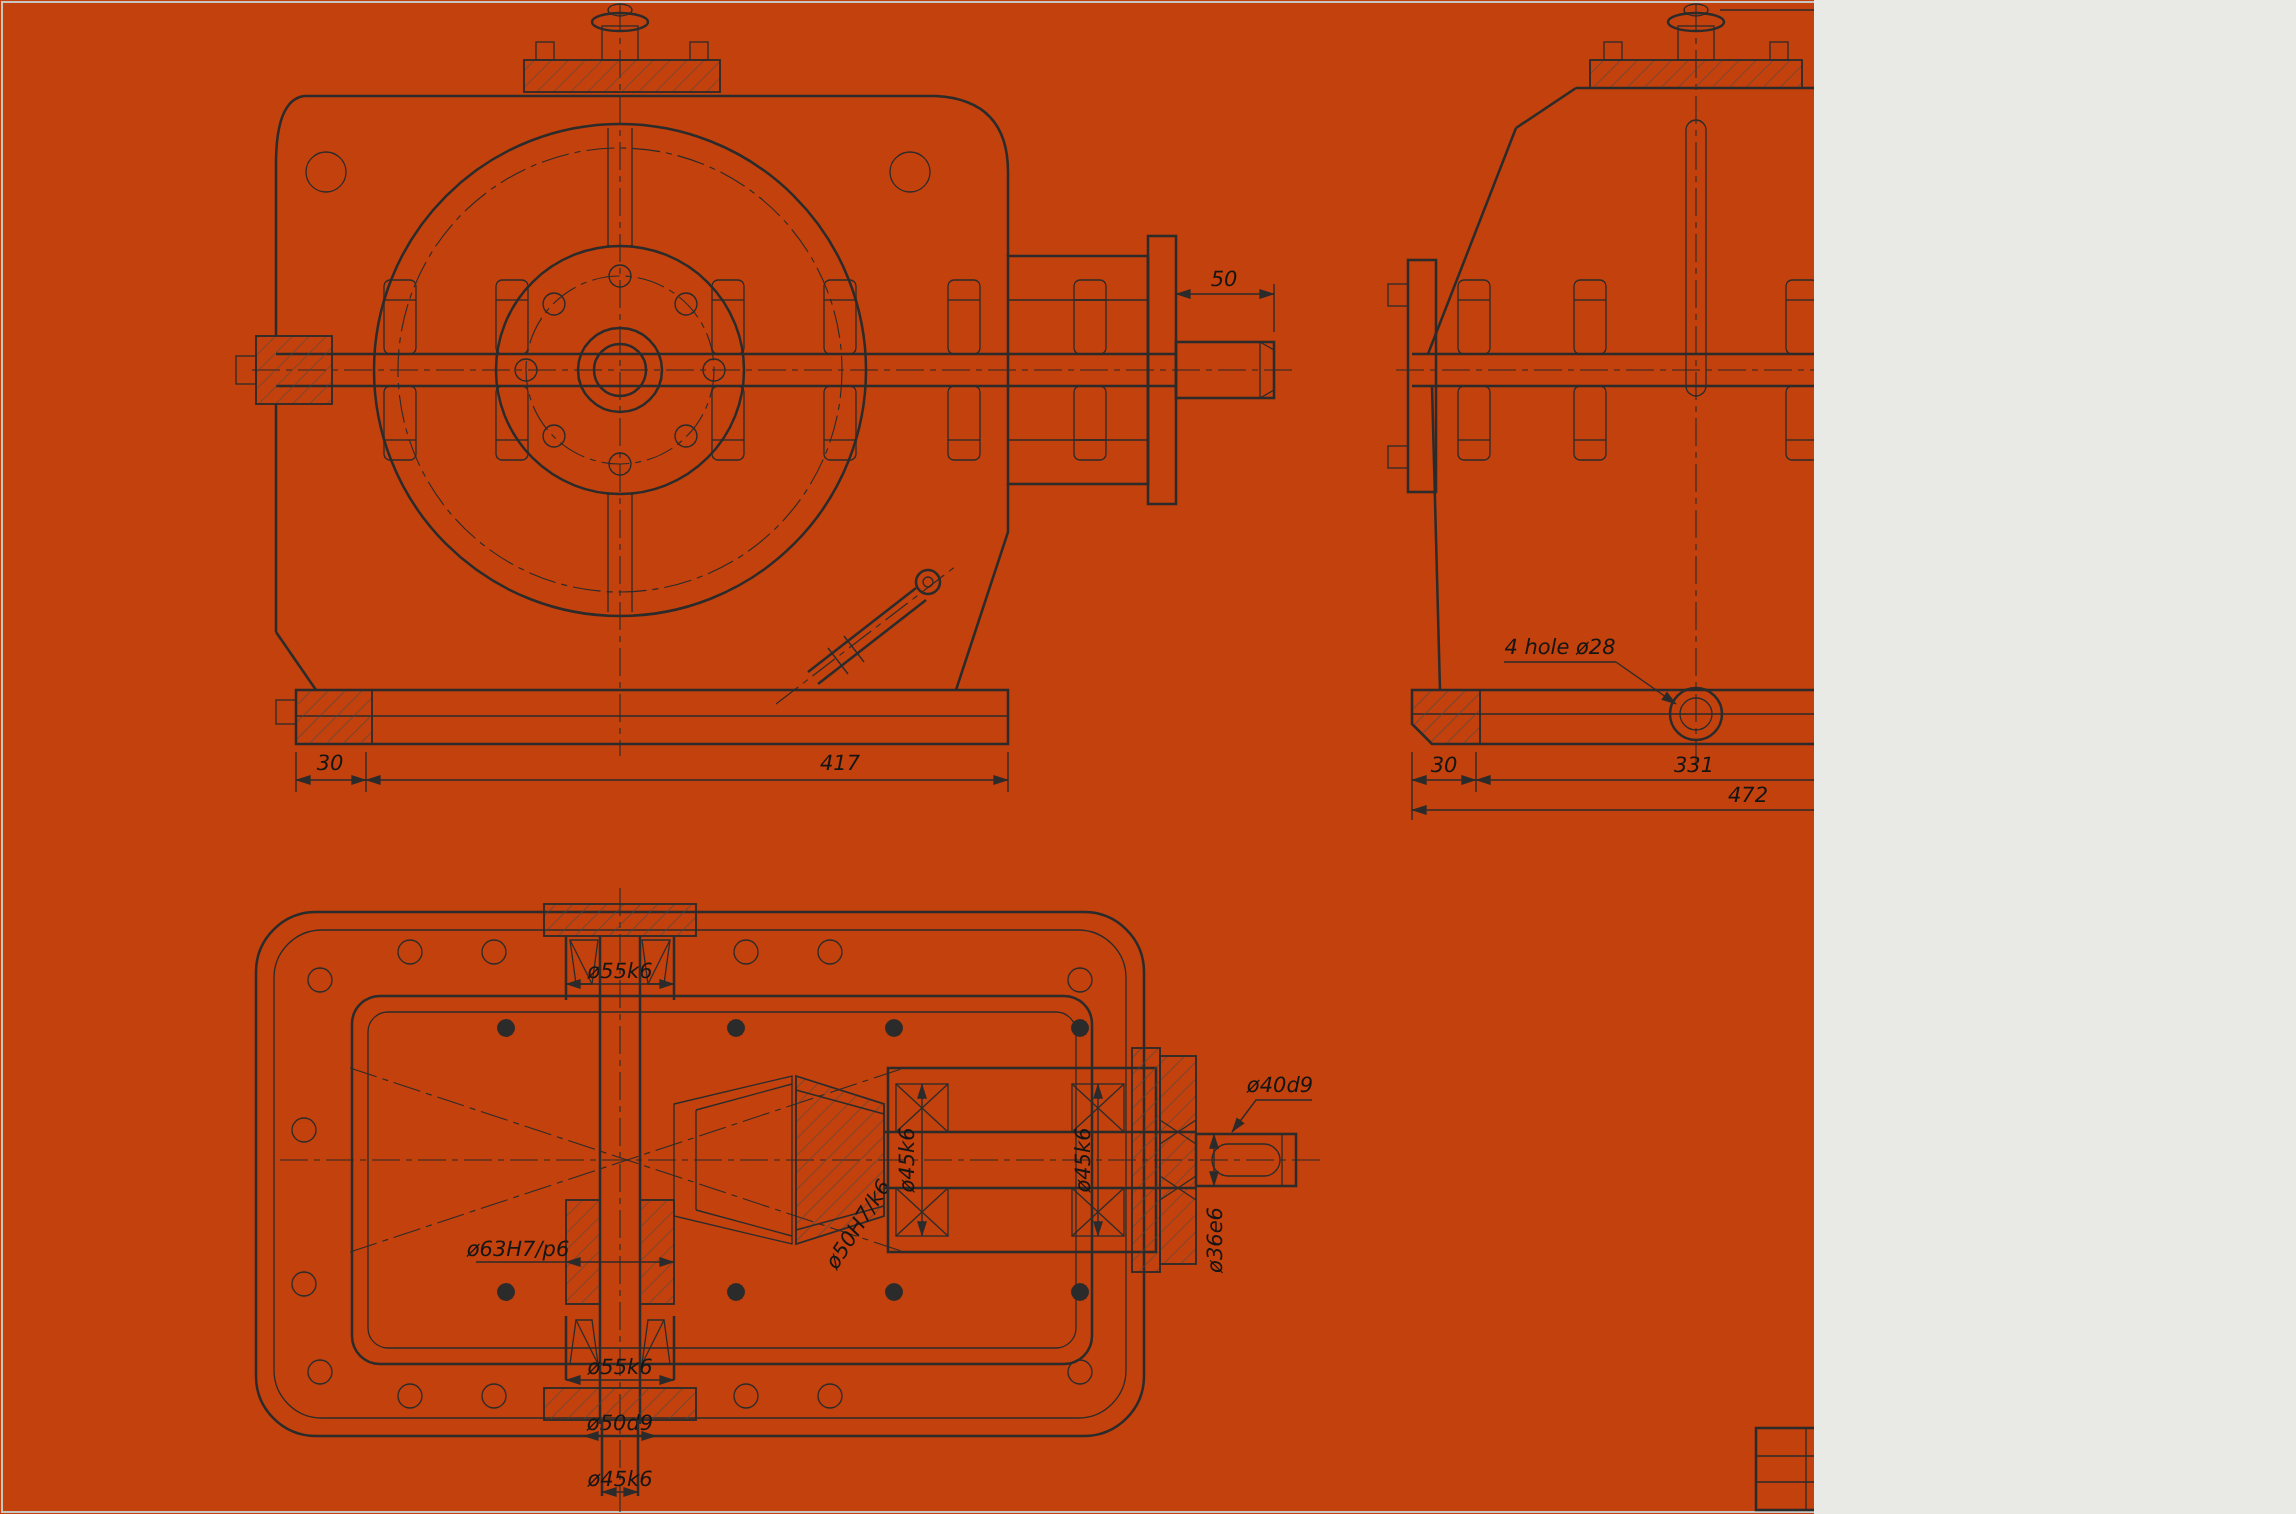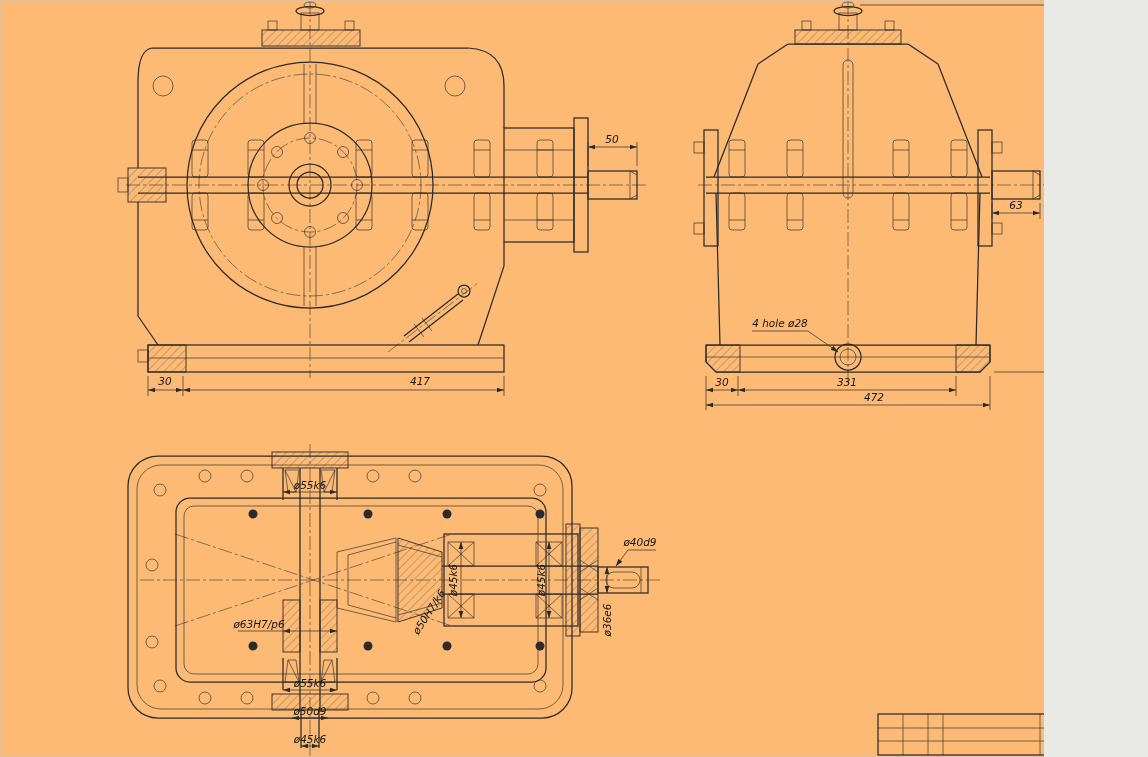--- a/index.html
+++ b/index.html
@@ -1,19 +1,19 @@
 <!DOCTYPE html>
 <html><head>
 <meta charset="utf-8">
 <style>
   html,body{margin:0;padding:0;background:#e9e9e6;}
   .sheet{
     position:relative;
-    width:1044px;height:757px;
-    background:#fdba74;
+    width:907px;height:757px;
+    background:#c2410c;
     font-family:"DejaVu Sans",sans-serif;
     overflow:hidden;
   }
   svg{display:block;}
   .ln{fill:none;stroke:#2b2b2b;stroke-width:1.25;}
   .tn{fill:none;stroke:#2b2b2b;stroke-width:0.65;}
   .ctr{fill:none;stroke:#2b2b2b;stroke-width:0.55;stroke-dasharray:14 3 3 3;}
   .dim{fill:none;stroke:#2b2b2b;stroke-width:0.7;}
   .hat{fill:url(#hatch);stroke:#2b2b2b;stroke-width:0.9;}
   .sol{fill:#2b2b2b;stroke:none;}

